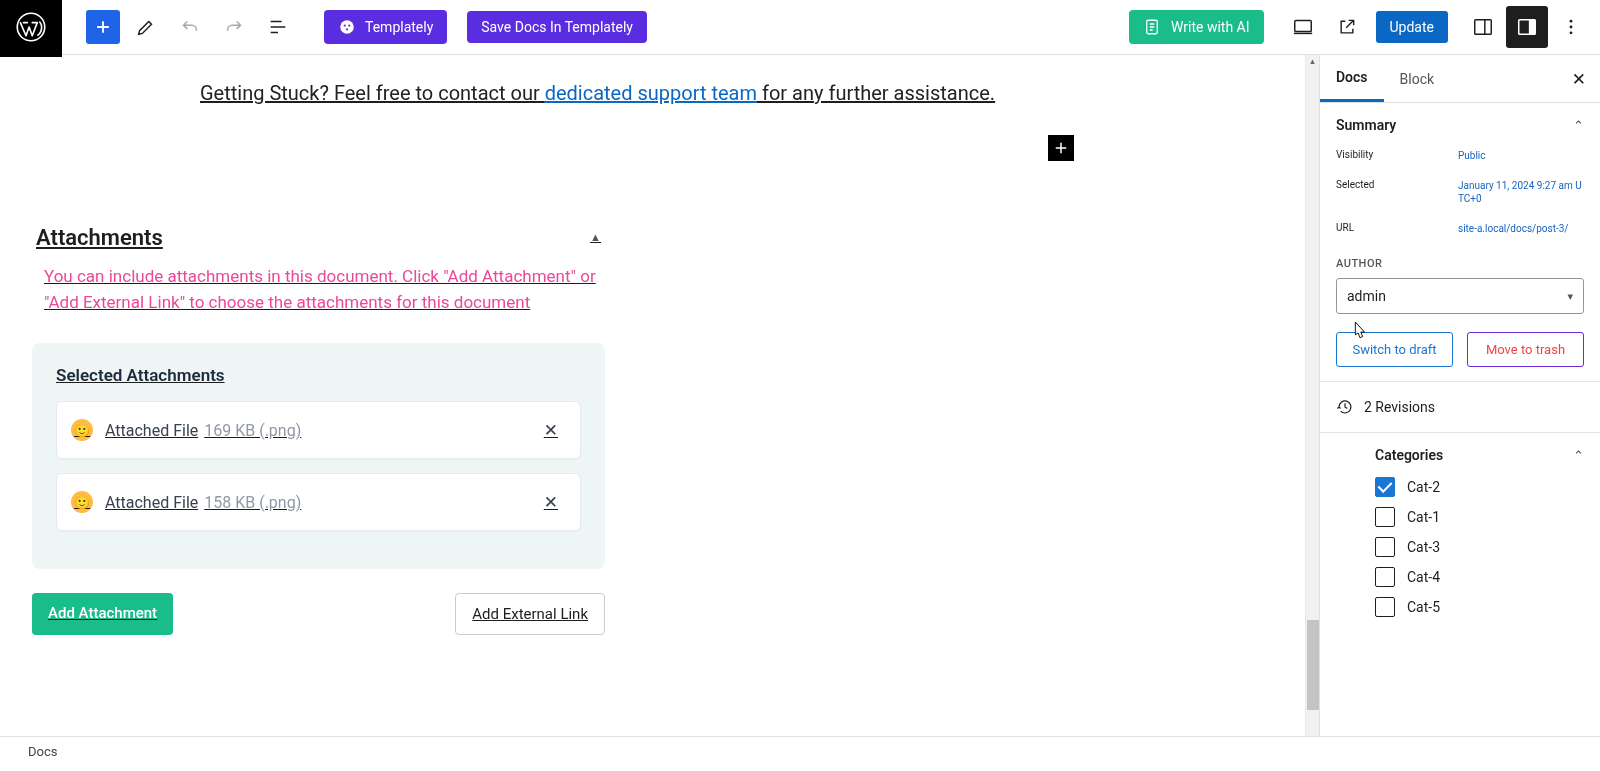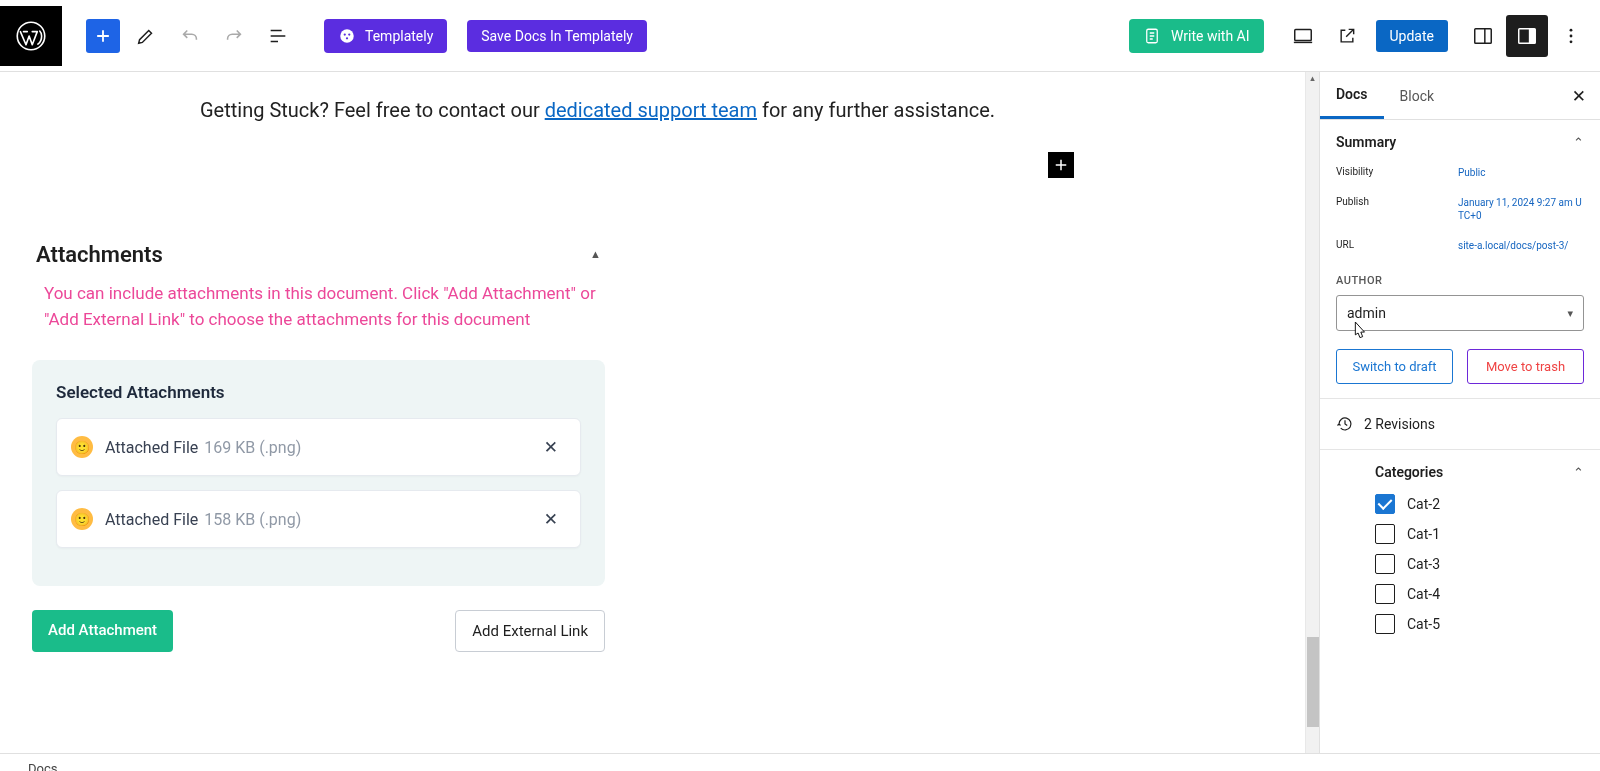--- a/index.html
+++ b/index.html
@@ -1,35 +1,35 @@
 <!DOCTYPE html>
 <html><head>
 <meta charset="utf-8">
 <style>
   * { box-sizing: border-box; margin: 0; padding: 0; }
   html, body { width: 1600px; height: 771px; overflow: hidden; font-family: -apple-system, BlinkMacSystemFont, "Segoe UI", Roboto, sans-serif; color: #1e1e1e; background: #fff; }
-  .topbar { display: flex; align-items: center; height: 72px; border-bottom: 1px solid #e0e0e0; }
+  .topbar { display: flex; align-items: center; height: 55px; border-bottom: 1px solid #e0e0e0; }
   .wp-logo { width: 62px; height: 60px; background: #000; display: flex; align-items: center; justify-content: center; }
   .wp-logo svg { width: 30px; height: 30px; }
   .top-left { display: flex; align-items: center; gap: 8px; padding-left: 24px; }
   .btn-add { width: 34px; height: 34px; background: #1e64e6; border-radius: 3px; display: flex; align-items: center; justify-content: center; cursor: pointer; }
   .icon-btn { width: 36px; height: 36px; display: flex; align-items: center; justify-content: center; cursor: pointer; color: #1e1e1e; }
   .icon-btn.dis { color: #aaa; }
   .templately-btn { display: inline-flex; align-items: center; gap: 9px; background: #5b2de0; color: #fff; border-radius: 4px; padding: 8px 14px; font-size: 14px; cursor: pointer; margin-left: 20px; }
   .purple-btn { display: inline-flex; align-items: center; background: #5b2de0; color: #fff; border-radius: 4px; padding: 8px 14px; font-size: 14px; cursor: pointer; margin-left: 12px; }
   .top-spacer { flex: 1; }
   .btn-ai { display: inline-flex; gap: 10px; align-items: center; background: #1abc8a; color: #fff; border-radius: 4px; padding: 8px 14px; font-size: 14px; cursor: pointer; margin-right: 10px; }
   .btn-update { background: #0a67c4; color: #fff; border-radius: 3px; padding: 8px 14px; font-size: 14px; cursor: pointer; margin-right: 6px; }
   .topr-icon { width: 42px; height: 42px; display: flex; align-items: center; justify-content: center; cursor: pointer; color: #1e1e1e; }
   .topr-icon.dark { background: #1e1e1e; color: #fff; border-radius: 3px; }
   .topr-group { display:flex; align-items:center; gap:2px; padding:0 8px; }
 
   .main-layout { display: flex; height: 681px; }
   .editor { flex: 1; position: relative; overflow: hidden; }
-  .editor-content { padding: 26px 0 0 0; }
+  .editor-content { padding: 26px 0 0 0; text-decoration: underline; }
   .help-line { font-size: 20px; color: #222; padding-left: 200px; }
   .help-line a { color: #0a67c4; text-decoration: underline; }
   .plus-inline { width: 26px; height: 26px; background: #000; color: #fff; display: flex; align-items: center; justify-content: center; position: absolute; left: 1048px; top: 80px; cursor:pointer; }
 
   .attachments-box { width: 637px; margin-top: 110px; }
   .attach-header { display: flex; align-items: center; justify-content: space-between; padding: 10px 36px 4px 36px; }
   .attach-header h3 { font-size: 22px; font-weight: 600; }
   .attach-header .caret { color:#555; font-size:11px; }
   .attach-desc { font-size: 17px; color: #ec4899; line-height: 1.5; padding: 10px 36px 14px 36px; margin-left: 8px; }
   .selected-panel { margin: 14px 32px 0 32px; background: #eef5f5; border-radius: 8px; padding: 22px 24px 24px; }
@@ -236,21 +236,21 @@
     <div class="panel">
       <div class="panel-header">
         <h5>Summary</h5>
         <span class="chev">⌃</span>
       </div>
       <div class="summary-row">
         <div class="lab">Visibility</div>
         <div class="val-link">Public</div>
       </div>
       <div class="summary-row">
-        <div class="lab">Publish</div>
+        <div class="lab">Selected</div>
         <div class="val-link">January 11, 2024 9:27 am UTC+0</div>
       </div>
       <div class="summary-row">
         <div class="lab">URL</div>
         <div class="val-link">site-a.local/docs/post-3/</div>
       </div>
       <div class="author-label">AUTHOR</div>
       <div class="author-select">
         <span>admin</span>
         <span style="font-size:11px;color:#555;">▾</span>

